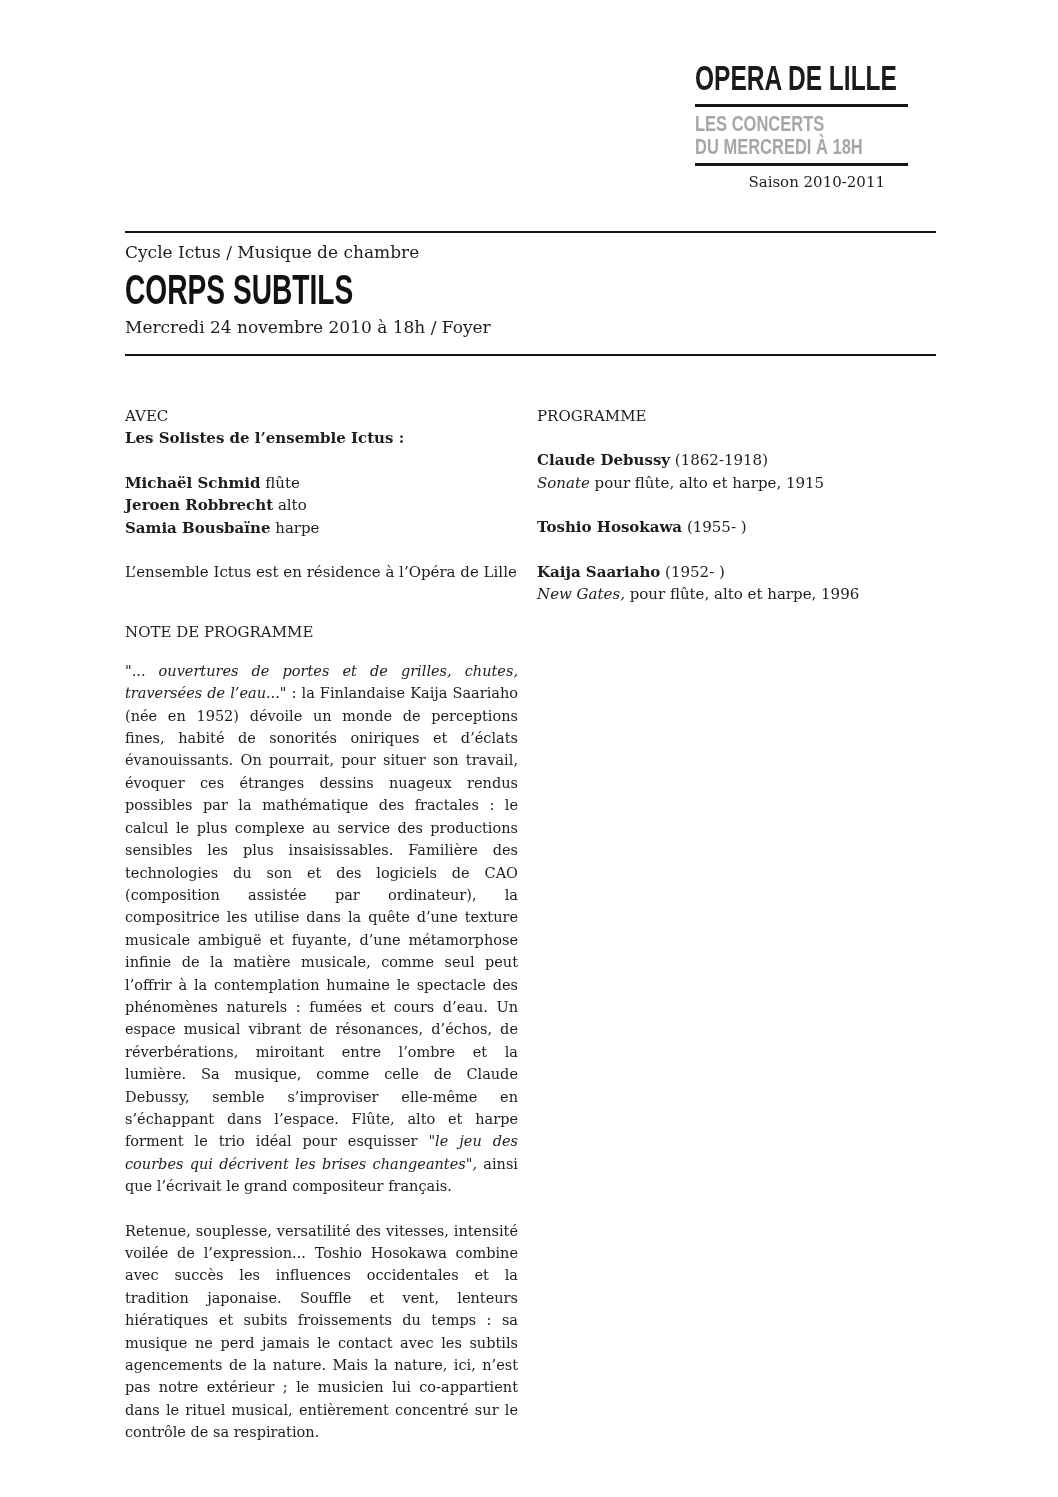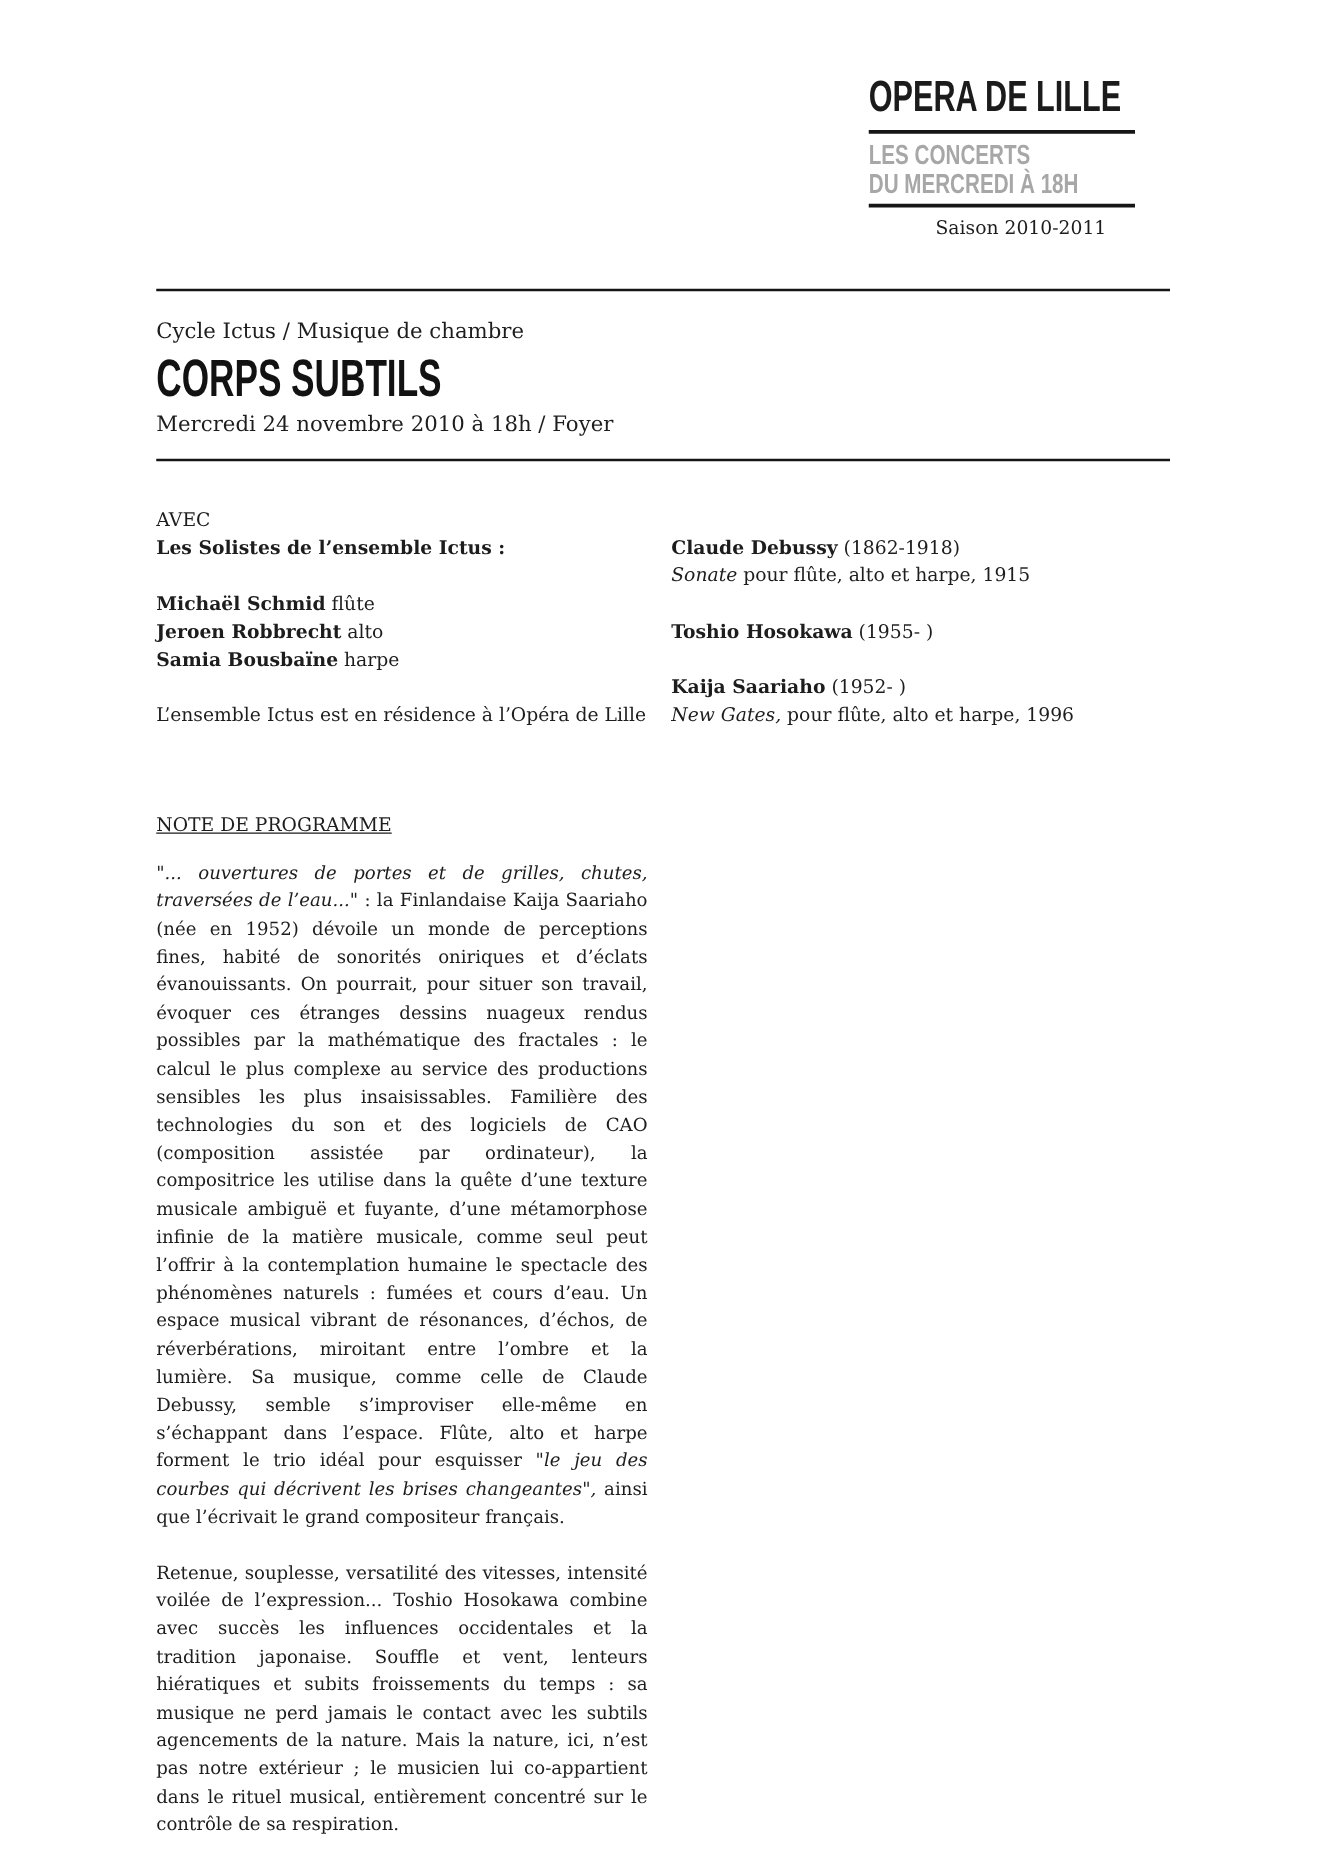--- a/index.html
+++ b/index.html
@@ -30,21 +30,21 @@
     transform:scaleX(.75); transform-origin:0 0;
     margin-top:5px;
   }
   .brand-rule.r2 { margin-top:5px; }
   .brand-season { font-size:15px; line-height:20px; text-align:right; padding-right:23px; margin-top:6px; color:#1d1d1d; }
 
   
   .titleblock {
     position:absolute; left:125px; top:231px; width:811px;
     border-top:2px solid #141414; border-bottom:2px solid #141414;
-    padding:20px 0 14px 0;
+    padding:7px 0 14px 0;
   }
   .event-series { font-size:17px; line-height:25px; }
   .event-title {
     font-family:"Liberation Sans", sans-serif;
     font-weight:bold; font-size:42px; line-height:46px;
     color:#121212; white-space:nowrap;
     transform:scaleX(.67); transform-origin:0 50%;
     margin:2px 0 2px 0;
   }
   .event-datetime { font-size:17px; line-height:25px; }
@@ -52,21 +52,21 @@
   
   .col { position:absolute; top:405px; font-size:15px; line-height:22.4px; }
   .col-left  { left:125px; width:393px; }
   .col-right { left:537px; width:398px; }
 
   .b  { font-weight:bold; }
   .it { font-style:italic; }
 
   .musicians  { margin-top:22px; }
   .residence  { margin-top:22px; }
-  .note-label { margin-top:66px;text-decoration:underline; }
+  .note-label { margin-top:38px; }
   .para { margin-top:16px; text-align:justify; font-size:14.5px; }
   .para + .para { margin-top:22px; }
   .signature { margin-top:22px; }
 
   .work { margin-top:22px; }
 </style>
 </head>
 <body>
 
 <div class="page">
@@ -111,20 +111,21 @@
 
     <div class="note-label">NOTE DE PROGRAMME</div>
 
     <div class="para"><span class="it">"... ouvertures de portes et de grilles, chutes, traversées de l’eau..."</span><span> : la Finlandaise Kaija Saariaho (née en 1952) dévoile un monde de perceptions fines, habité de sonorités oniriques et d’éclats évanouissants. On pourrait, pour situer son travail, évoquer ces étranges dessins nuageux rendus possibles par la mathématique des fractales : le calcul le plus complexe au service des productions sensibles les plus insaisissables. Familière des technologies du son et des logiciels de CAO (composition assistée par ordinateur), la compositrice les utilise dans la quête d’une texture musicale ambiguë et fuyante, d’une métamorphose infinie de la matière musicale, comme seul peut l’offrir à la contemplation humaine le spectacle des phénomènes naturels : fumées et cours d’eau. Un espace musical vibrant de résonances, d’échos, de réverbérations, miroitant entre l’ombre et la lumière. Sa musique, comme celle de Claude Debussy, semble s’improviser elle-même en s’échappant dans l’espace. Flûte, alto et harpe forment le trio idéal pour esquisser </span><span class="it">"le jeu des courbes qui décrivent les brises changeantes",</span><span> ainsi que l’écrivait le grand compositeur français.</span></div>
 
     <div class="para">Retenue, souplesse, versatilité des vitesses, intensité voilée de l’expression... Toshio Hosokawa combine avec succès les influences occidentales et la tradition japonaise. Souffle et vent, lenteurs hiératiques et subits froissements du temps : sa musique ne perd jamais le contact avec les subtils agencements de la nature. Mais la nature, ici, n’est pas notre extérieur ; le musicien lui co-appartient dans le rituel musical, entièrement concentré sur le contrôle de sa respiration.</div>
 
   </div>
 
   <div class="col col-right">
+    <div>PROGRAMME</div>
 
     <div class="work">
       <div>
         <span class="b">Claude Debussy</span>
         <span>(1862-1918)</span>
       </div>
       <div><span class="it">Sonate</span><span> pour flûte, alto et harpe, 1915</span></div>
     </div>
 
     <div class="work">

